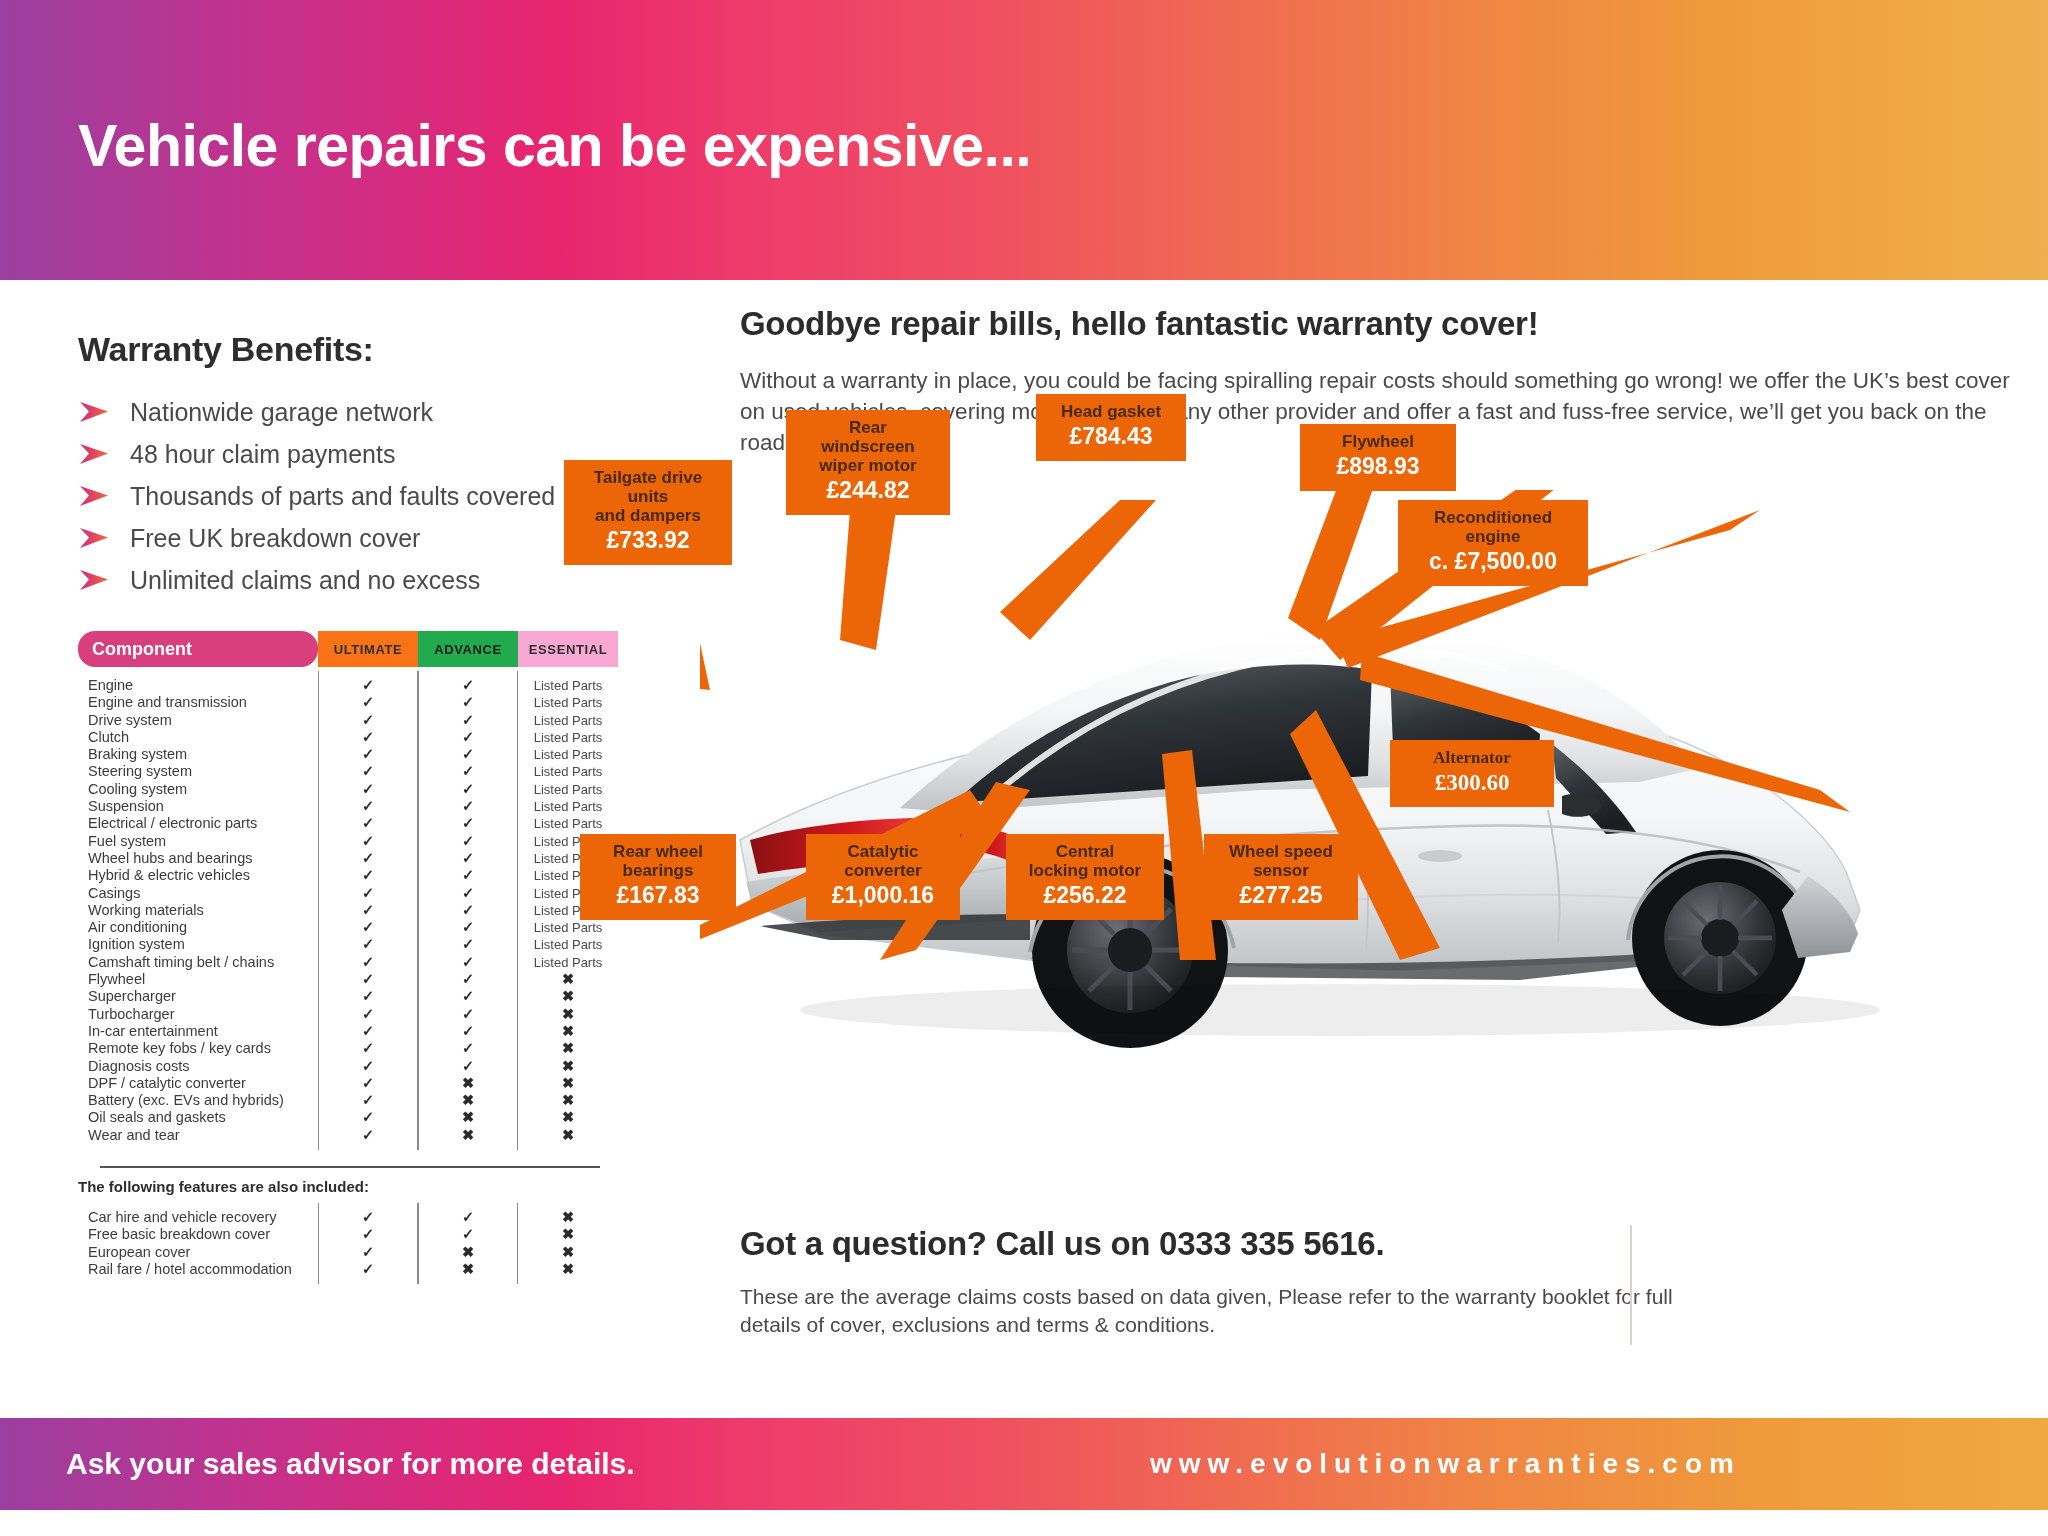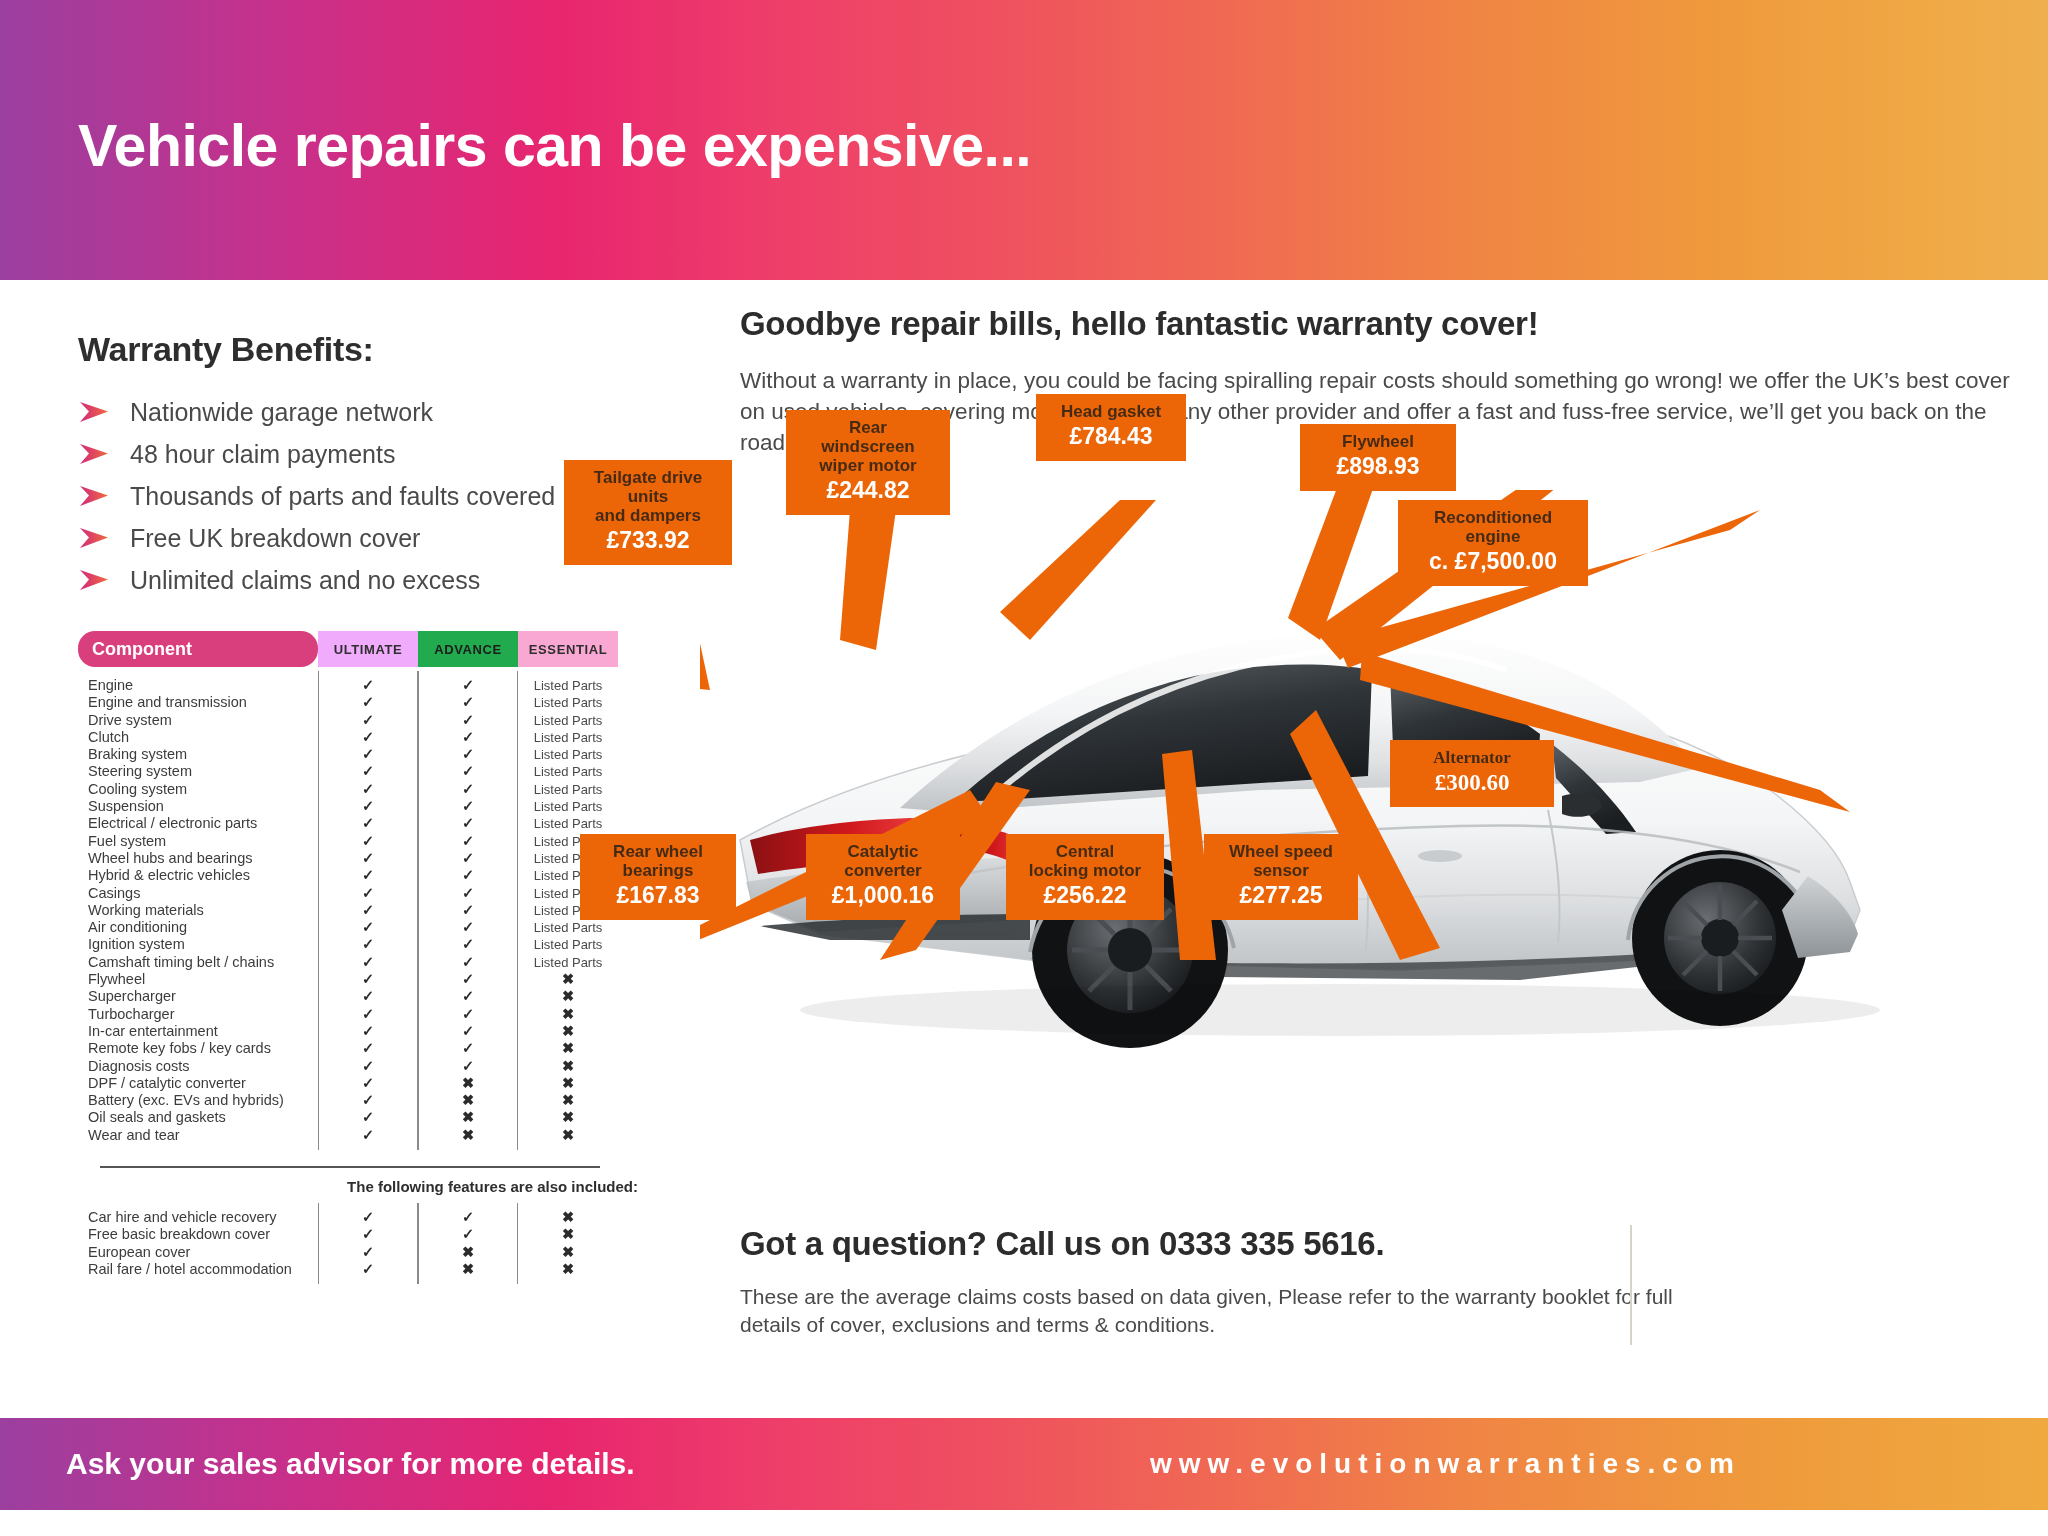--- a/index.html
+++ b/index.html
@@ -90,21 +90,21 @@
     width: 240px;
     background: #d93f7c;
     color: #fff;
     padding-left: 14px;
     font-size: 18px;
     letter-spacing: 0;
     border-radius: 17px;
   }
   .th-ultimate {
     width: 100px;
-    background: #f0abfc;
+    background: #f97316;
     color: #2e2e2e;
     justify-content: center;
   }
   .th-advance {
     width: 100px;
     background: #22aa4e;
     color: #1d1d1d;
     justify-content: center;
   }
   .th-essential {
@@ -157,21 +157,21 @@
   .feat-sep {
     margin-top: 22px;
     margin-left: 22px;
     width: 500px;
     height: 2px;
     background: #555;
   }
   .feat-caption {
     margin-top: 10px;
     width: 560px;
-    text-align: right;
+    text-align: left;
     font-size: 15px;
     font-weight: 700;
     color: #2e2e2e;
   }
   .feat-body {
     margin-top: 14px;
     display: flex;
     position: relative;
   }
 

